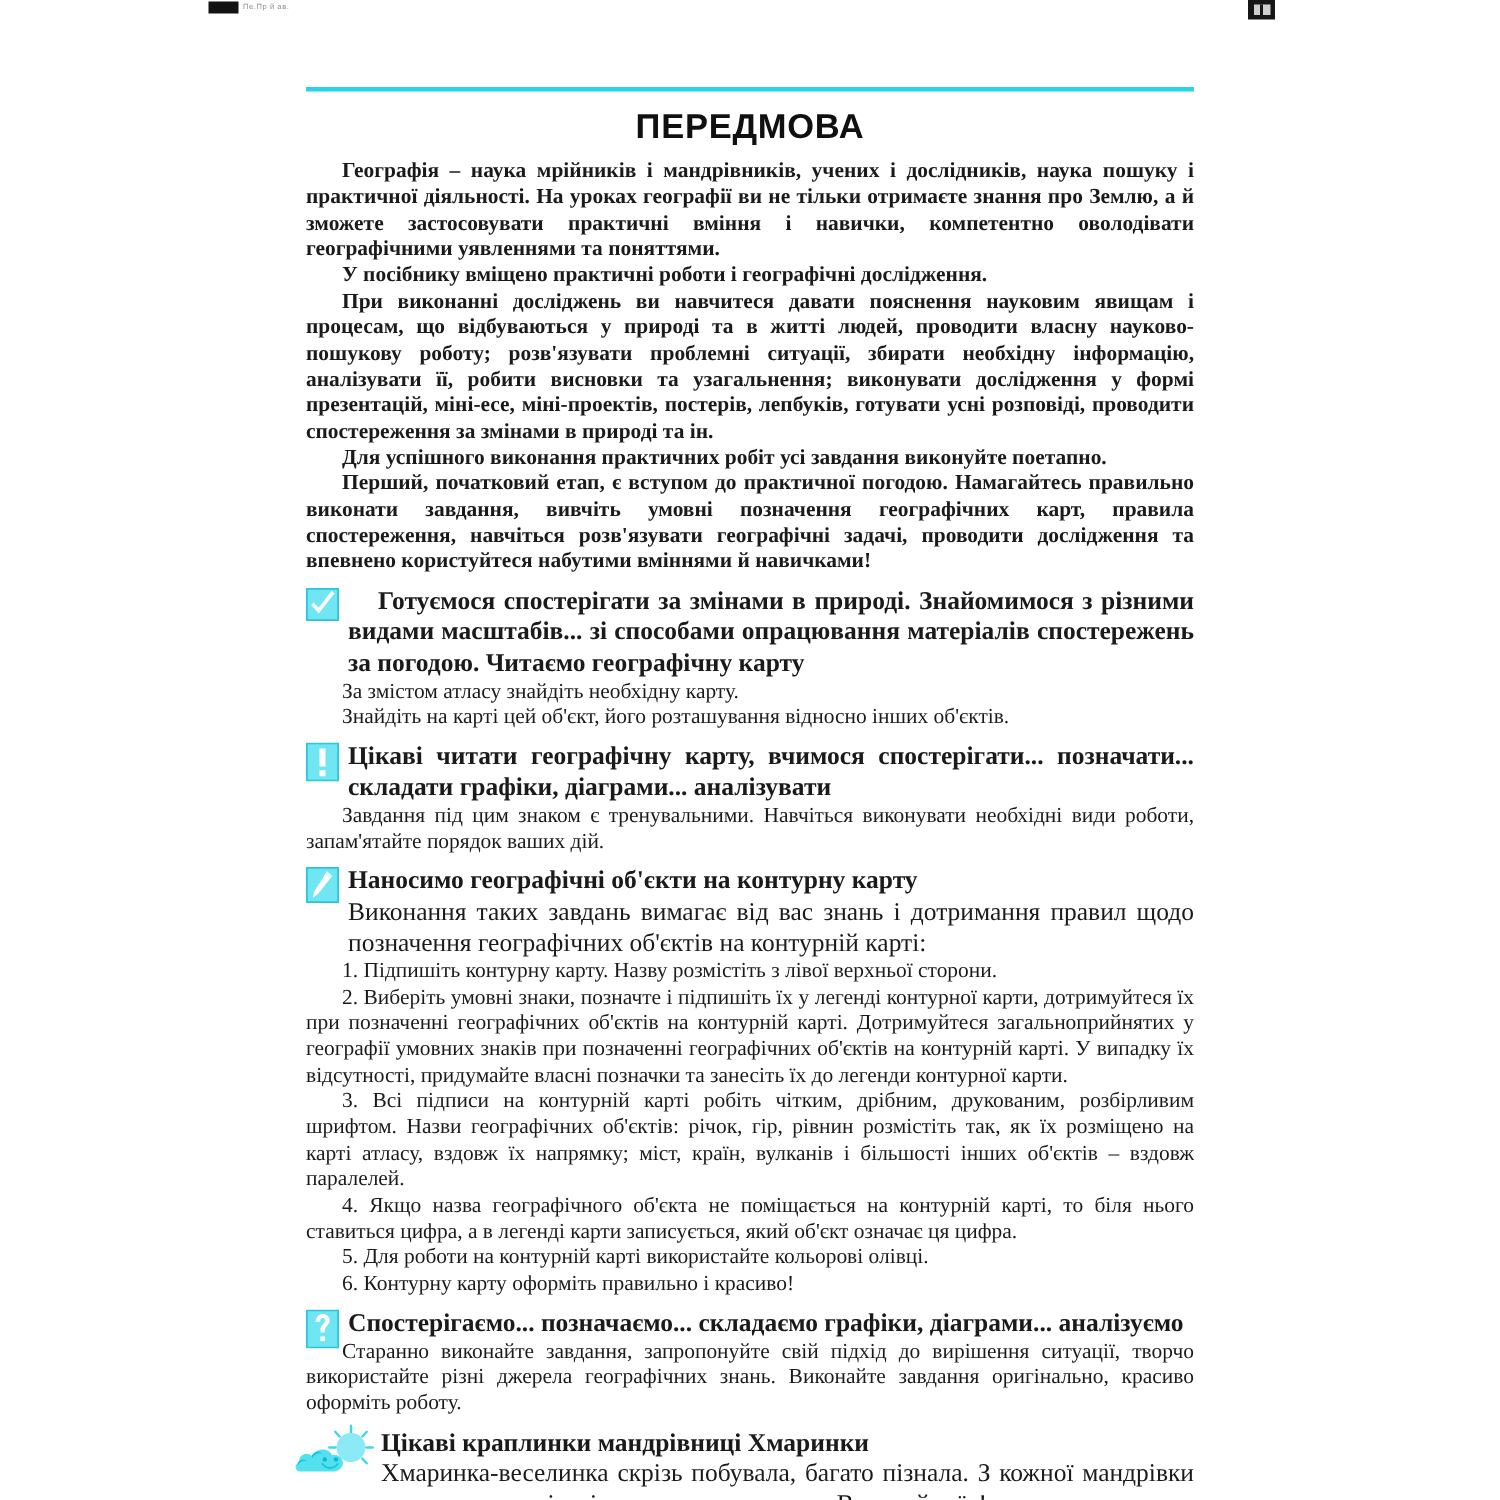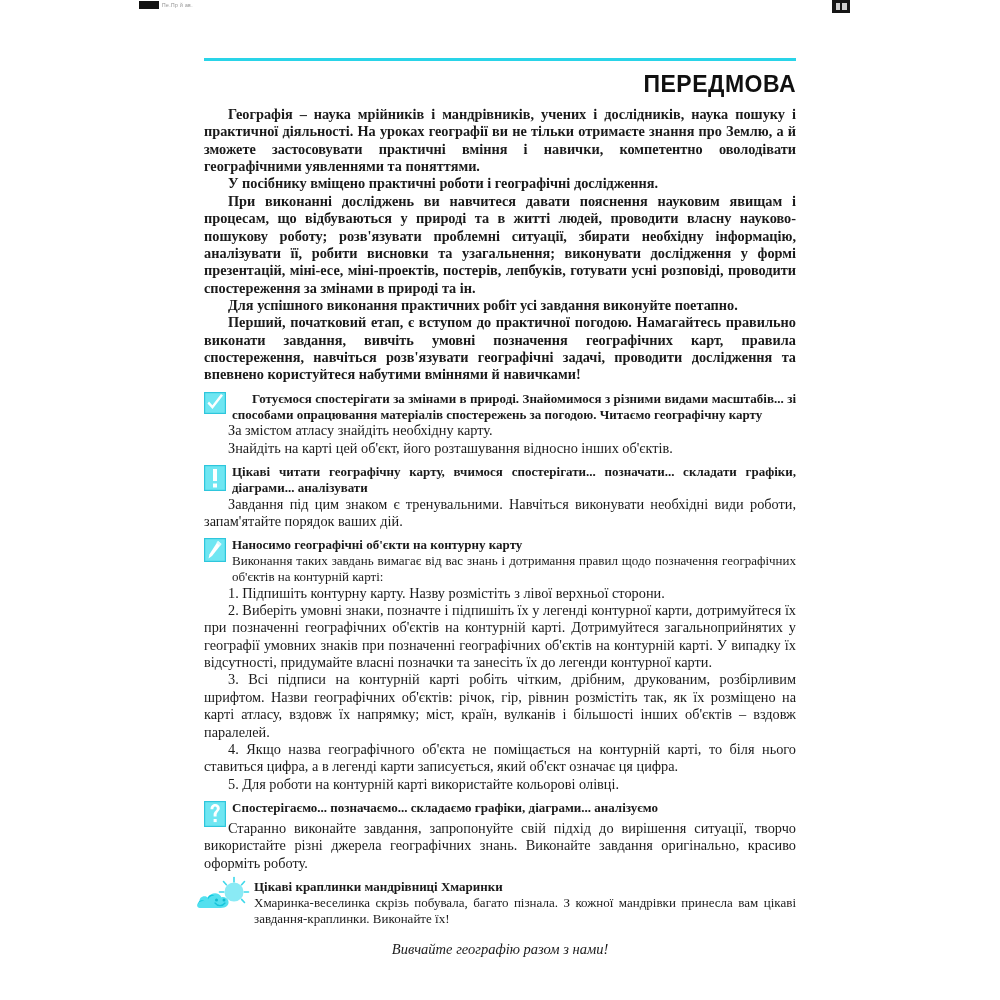--- a/index.html
+++ b/index.html
@@ -86,21 +86,21 @@
     background: #29d4e8;
     width: 100%;
   }
   .rule.top { margin-top: 58px; }
 
   h1.title {
     font-family: "Liberation Sans", "DejaVu Sans", sans-serif;
     font-weight: bold;
     font-size: 23px;
     letter-spacing: 0.5px;
-    text-align: right;
+    text-align: center;
     margin: 10px 0 8px 0;
     color: #101010;
   }
 
   p.para {
     font-size: 14.3px;
     line-height: 1.215;
     text-align: justify;
     margin: 0;
     text-indent: 24px;
@@ -114,21 +114,21 @@
   }
 
   
   .iconrow {
     position: relative;
     margin-top: 7px;
     padding-left: 28px;
     min-height: 20px;
   }
   .iconrow .lead {
-    font-size: 13px;
+    font-size: 17px;
     line-height: 1.215;
     text-align: justify;
     font-weight: bold;
     margin: 0;
     text-indent: 0;
   }
   .iconrow .lead.indent { text-indent: 20px; }
 
   
   .flow {
@@ -230,20 +230,21 @@
         </svg>
       </span>
       <p class="lead">Наносимо географічні об'єкти на контурну карту</p>
       <p class="lead" style="font-weight:normal">Виконання таких завдань вимагає від вас знань і дотримання правил щодо позначення географічних об'єктів на контурній карті:</p>
     </div>
     <p class="flow">1. Підпишіть контурну карту. Назву розмістіть з лівої верхньої сторони.</p>
     <p class="flow">2. Виберіть умовні знаки, позначте і підпишіть їх у легенді контурної карти, дотримуйтеся їх при позначенні географічних об'єктів на контурній карті. Дотримуйтеся загальноприйнятих у географії умовних знаків при позначенні географічних об'єктів на контурній карті. У випадку їх відсутності, придумайте власні позначки та занесіть їх до легенди контурної карти.</p>
     <p class="flow">3. Всі підписи на контурній карті робіть чітким, дрібним, друкованим, розбірливим шрифтом. Назви географічних об'єктів: річок, гір, рівнин розмістіть так, як їх розміщено на карті атласу, вздовж їх напрямку; міст, країн, вулканів і більшості інших об'єктів – вздовж паралелей.</p>
     <p class="flow">4. Якщо назва географічного об'єкта не поміщається на контурній карті, то біля нього ставиться цифра, а в легенді карти записується, який об'єкт означає ця цифра.</p>
     <p class="flow">5. Для роботи на контурній карті використайте кольорові олівці.</p>
+    <p class="flow">6. Контурну карту оформіть правильно і красиво!</p>
   </div>
 
   <div class="block">
     <div class="iconrow">
       <span class="ico">
         <svg width="22" height="26" viewBox="0 0 22 26">
           <rect x="0.6" y="0.6" width="20.8" height="24.8" fill="#6fe6f2" stroke="#2ec6dc" stroke-width="1.2"></rect>
           <path d="M6.5 8.2 C6.5 4.6 9 3 11.2 3 C13.8 3 15.8 4.8 15.8 7.3 C15.8 10.2 12.6 11 12.6 14.2 L12.6 15.4 L9.6 15.4 L9.6 13.8 C9.6 10.3 12.8 9.8 12.8 7.5 C12.8 6.3 12.1 5.6 11.1 5.6 C10 5.6 9.4 6.5 9.4 8.2 Z" fill="#ffffff"></path>
           <rect x="9.6" y="18" width="3.1" height="3.1" fill="#ffffff"></rect>
         </svg>

